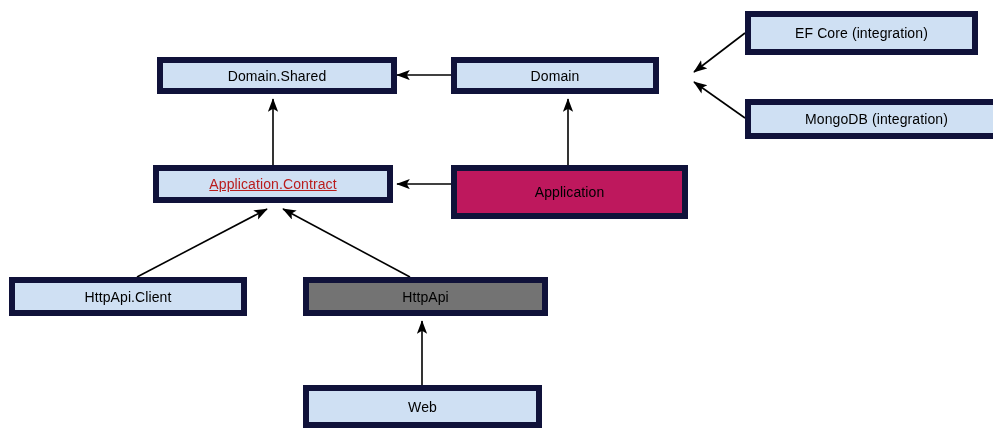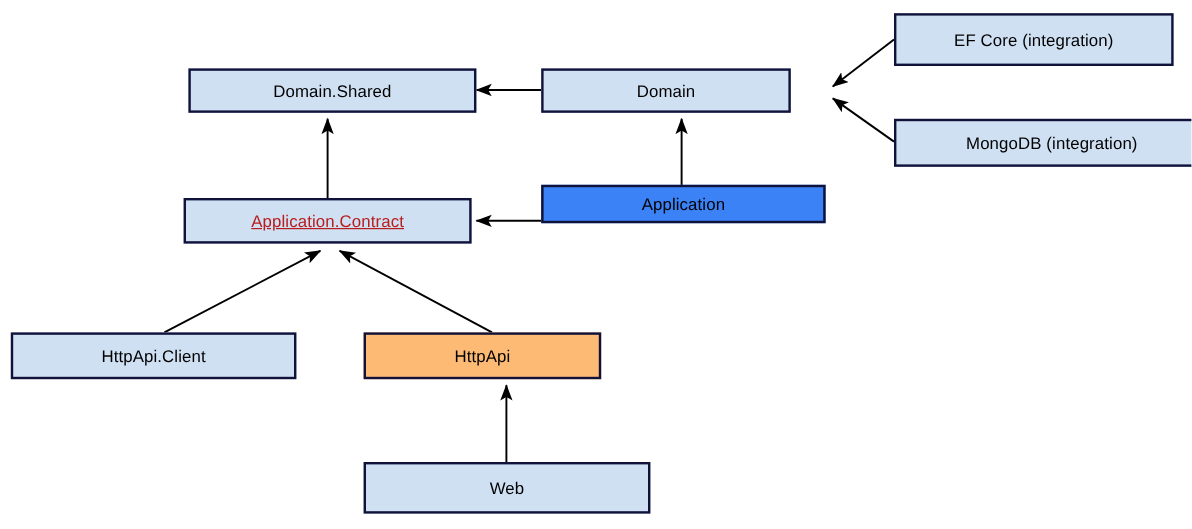--- a/index.html
+++ b/index.html
@@ -23,21 +23,21 @@
     left: 0;
     top: 0;
     width: 993px;
     height: 441px;
     pointer-events: none;
   }
   .node-box {
     position: absolute;
     box-sizing: border-box;
     background: #cfe0f3;
-    border: 2px solid #4d7c0f;
+    border: 6px solid #4d7c0f;
     display: flex;
     align-items: center;
     justify-content: center;
     z-index: 2;
   }
   .node-label {
     font-family: "Liberation Sans", sans-serif;
     font-size: 14px;
     color: #000000;
     line-height: 1;
@@ -78,27 +78,27 @@
       </div>
       <div class="node-box" style="left: 745px; top: 11px; width: 233px; height: 44px; background: rgb(207, 224, 243); border-color: rgb(16, 18, 58);">
         <span class="node-label" style="color: rgb(0, 0, 0);">EF Core (integration)</span>
       </div>
       <div class="node-box" style="left: 745px; top: 99px; width: 263px; height: 40px; background: rgb(207, 224, 243); border-color: rgb(16, 18, 58);">
         <span class="node-label" style="color: rgb(0, 0, 0);">MongoDB (integration)</span>
       </div>
       <div class="node-box" style="left: 153px; top: 165px; width: 240px; height: 38px; background: rgb(207, 224, 243); border-color: rgb(16, 18, 58);">
         <span class="node-label" style="color: #b91c1c; text-decoration: underline;">Application.Contract</span>
       </div>
-      <div class="node-box" style="left: 451px; top: 154px; width: 237px; height: 32px; background: #3b82f6; border-color: rgb(16, 18, 58);">
+      <div class="node-box" style="left: 451px; top: 165px; width: 237px; height: 54px; background: #be185d; border-color: rgb(16, 18, 58);">
         <span class="node-label" style="color: rgb(0, 0, 0);">Application</span>
       </div>
       <div class="node-box" style="left: 9px; top: 277px; width: 238px; height: 39px; background: rgb(207, 224, 243); border-color: rgb(16, 18, 58);">
         <span class="node-label" style="color: rgb(0, 0, 0);">HttpApi.Client</span>
       </div>
-      <div class="node-box" style="left: 303px; top: 277px; width: 198px; height: 39px; background: #fdba74; border-color: rgb(16, 18, 58);">
+      <div class="node-box" style="left: 303px; top: 277px; width: 245px; height: 39px; background: #737373; border-color: rgb(16, 18, 58);">
         <span class="node-label" style="color: rgb(0, 0, 0);">HttpApi</span>
       </div>
       <div class="node-box" style="left: 303px; top: 385px; width: 239px; height: 43px; background: rgb(207, 224, 243); border-color: rgb(16, 18, 58);">
         <span class="node-label" style="color: rgb(0, 0, 0);">Web</span>
       </div>
     </div>
 
 </div>
 
 </body></html>

